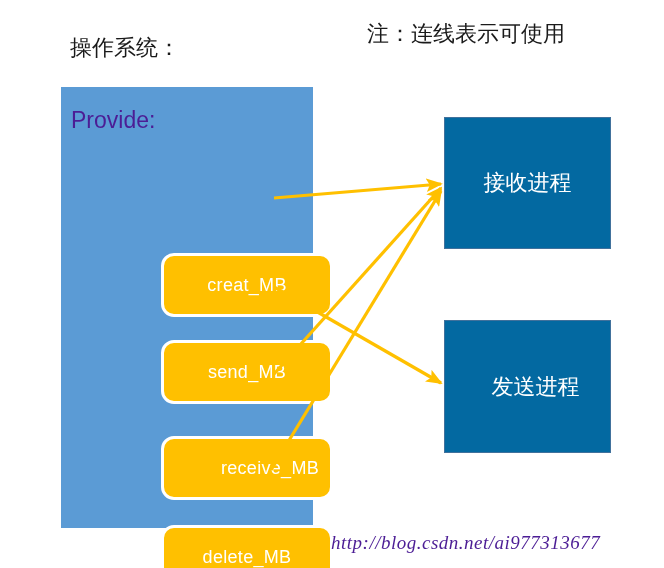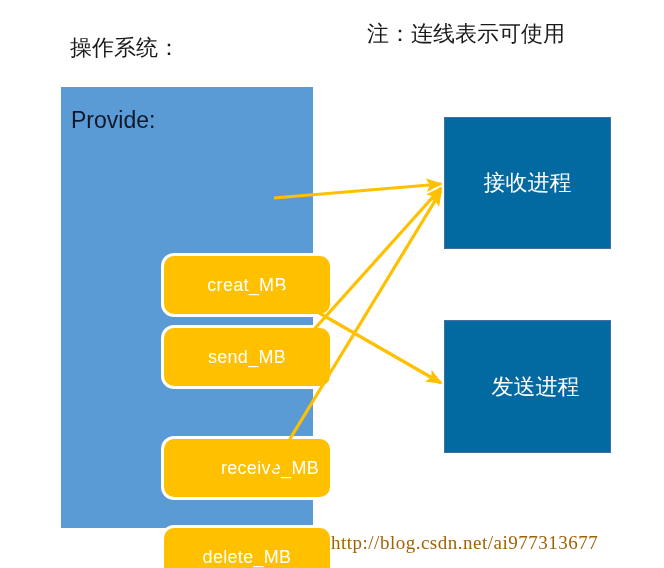--- a/index.html
+++ b/index.html
@@ -49,21 +49,21 @@
     top: 87px;
     width: 252px;
     height: 441px;
     background: #5b9bd5;
     box-sizing: border-box;
   }
   #provide-label {
     position: absolute;
     left: 10px;
     top: 20px;
-    color: #0f172a;
+    color: #4c1d95;
     font-size: 23px;
     white-space: nowrap;
     font-family: "Liberation Sans", "DejaVu Sans", sans-serif;
   }
 
   
   .func-box {
     position: absolute;
     width: 172px;
     height: 64px;
@@ -73,21 +73,21 @@
     box-sizing: border-box;
     display: flex;
     align-items: center;
     justify-content: center;
     color: #ffffff;
     font-size: 18px;
     letter-spacing: 0.3px;
     font-family: "Liberation Sans", "DejaVu Sans", sans-serif;
   }
   #func-box-0 { left: 100px; top: 166px; }
-  #func-box-1 { left: 100px; top: 238px; }
+  #func-box-1 { left: 100px; top: 253px; }
   #func-box-2 { left: 100px; top: 349px; padding-left: 46px; }
   #func-box-3 { left: 100px; top: 438px; }
 
   
   .proc-box {
     position: absolute;
     width: 167px;
     background: #0369a1;
     border: 1px solid #41719c;
     box-sizing: border-box;
@@ -108,25 +108,26 @@
     width: 664px;
     height: 568px;
     pointer-events: none;
   }
 
   
   #watermark {
     position: absolute;
     left: 331px;
     top: 532px;
-    color: #a16207;
+    color: #4c1d95;
     font-size: 19px;
     letter-spacing: 0.5px;
     white-space: nowrap;
     font-family: "Liberation Serif", "DejaVu Serif", serif;
+    font-style: italic;
   }
 </style>
 </head>
 <body>
 
 <div id="canvas">
 
   <div class="plain-label" id="note-label">注：连线表示可使用</div>
 
   <div class="plain-label" id="os-label">操作系统：</div>

